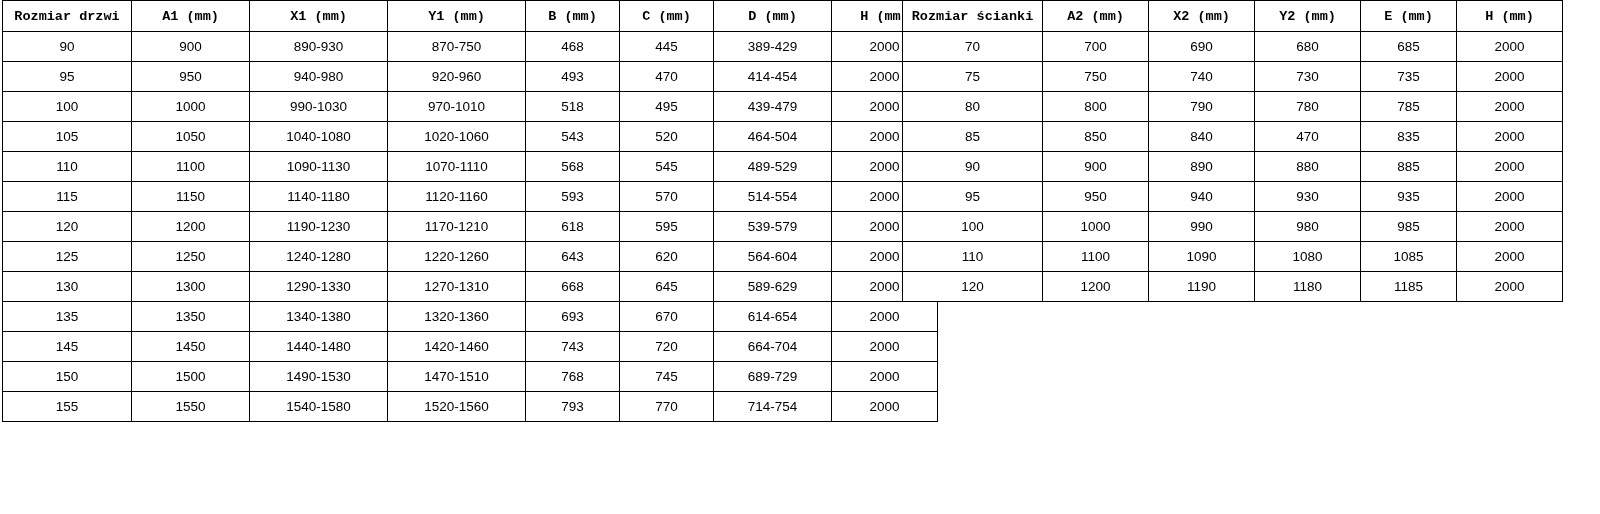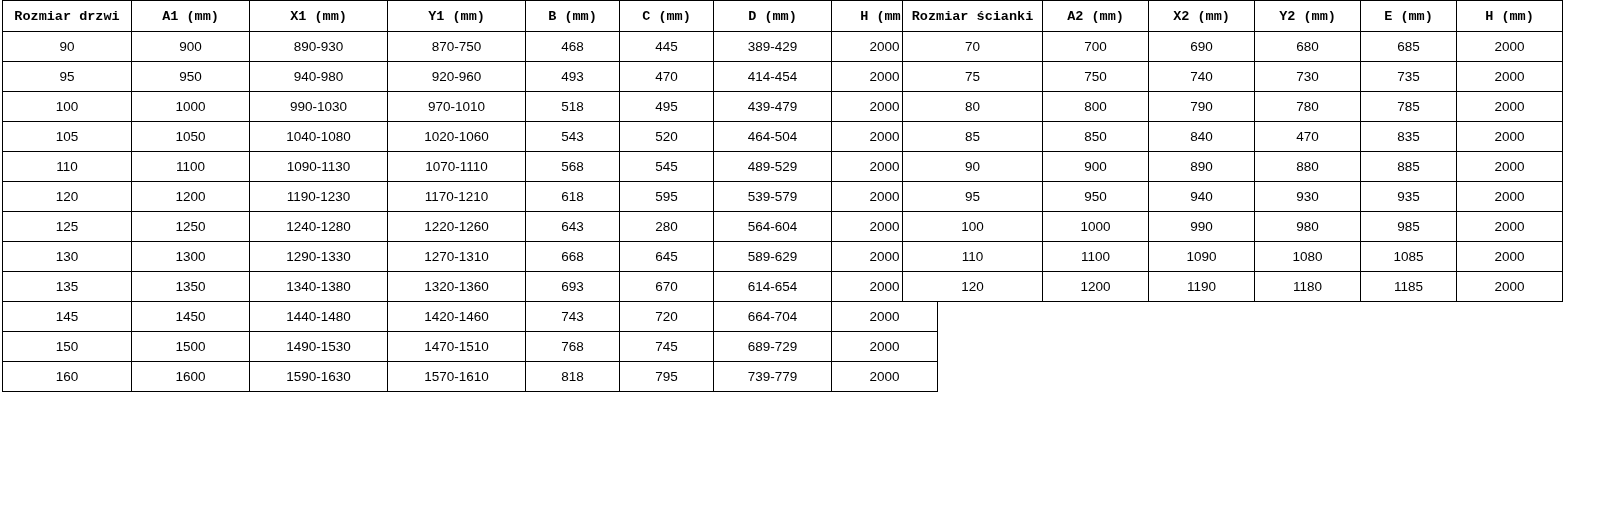--- a/index.html
+++ b/index.html
@@ -131,36 +131,46 @@
             <td>110</td>
             <td>1100</td>
             <td>1090-1130</td>
             <td>1070-1110</td>
             <td>568</td>
             <td>545</td>
             <td>489-529</td>
             <td>2000</td>
           </tr>
           <tr>
+            <td>115</td>
+            <td>1150</td>
+            <td>1140-1180</td>
+            <td>1120-1160</td>
+            <td>593</td>
+            <td>570</td>
+            <td>514-554</td>
+            <td>2000</td>
+          </tr>
+          <tr>
             <td>120</td>
             <td>1200</td>
             <td>1190-1230</td>
             <td>1170-1210</td>
             <td>618</td>
             <td>595</td>
             <td>539-579</td>
             <td>2000</td>
           </tr>
           <tr>
             <td>125</td>
             <td>1250</td>
             <td>1240-1280</td>
             <td>1220-1260</td>
             <td>643</td>
-            <td>280</td>
+            <td>620</td>
             <td>564-604</td>
             <td>2000</td>
           </tr>
           <tr>
             <td>130</td>
             <td>1300</td>
             <td>1290-1330</td>
             <td>1270-1310</td>
             <td>668</td>
             <td>645</td>
@@ -191,27 +201,27 @@
             <td>150</td>
             <td>1500</td>
             <td>1490-1530</td>
             <td>1470-1510</td>
             <td>768</td>
             <td>745</td>
             <td>689-729</td>
             <td>2000</td>
           </tr>
           <tr>
-            <td>160</td>
-            <td>1600</td>
-            <td>1590-1630</td>
-            <td>1570-1610</td>
-            <td>818</td>
-            <td>795</td>
-            <td>739-779</td>
+            <td>155</td>
+            <td>1550</td>
+            <td>1540-1580</td>
+            <td>1520-1560</td>
+            <td>793</td>
+            <td>770</td>
+            <td>714-754</td>
             <td>2000</td>
           </tr>
         </tbody>
     </table>
   </div>
 
   <div class="table-wrap" id="walls-wrap">
     <table id="walls-table">
       <thead>
         <tr id="walls-head-row">

